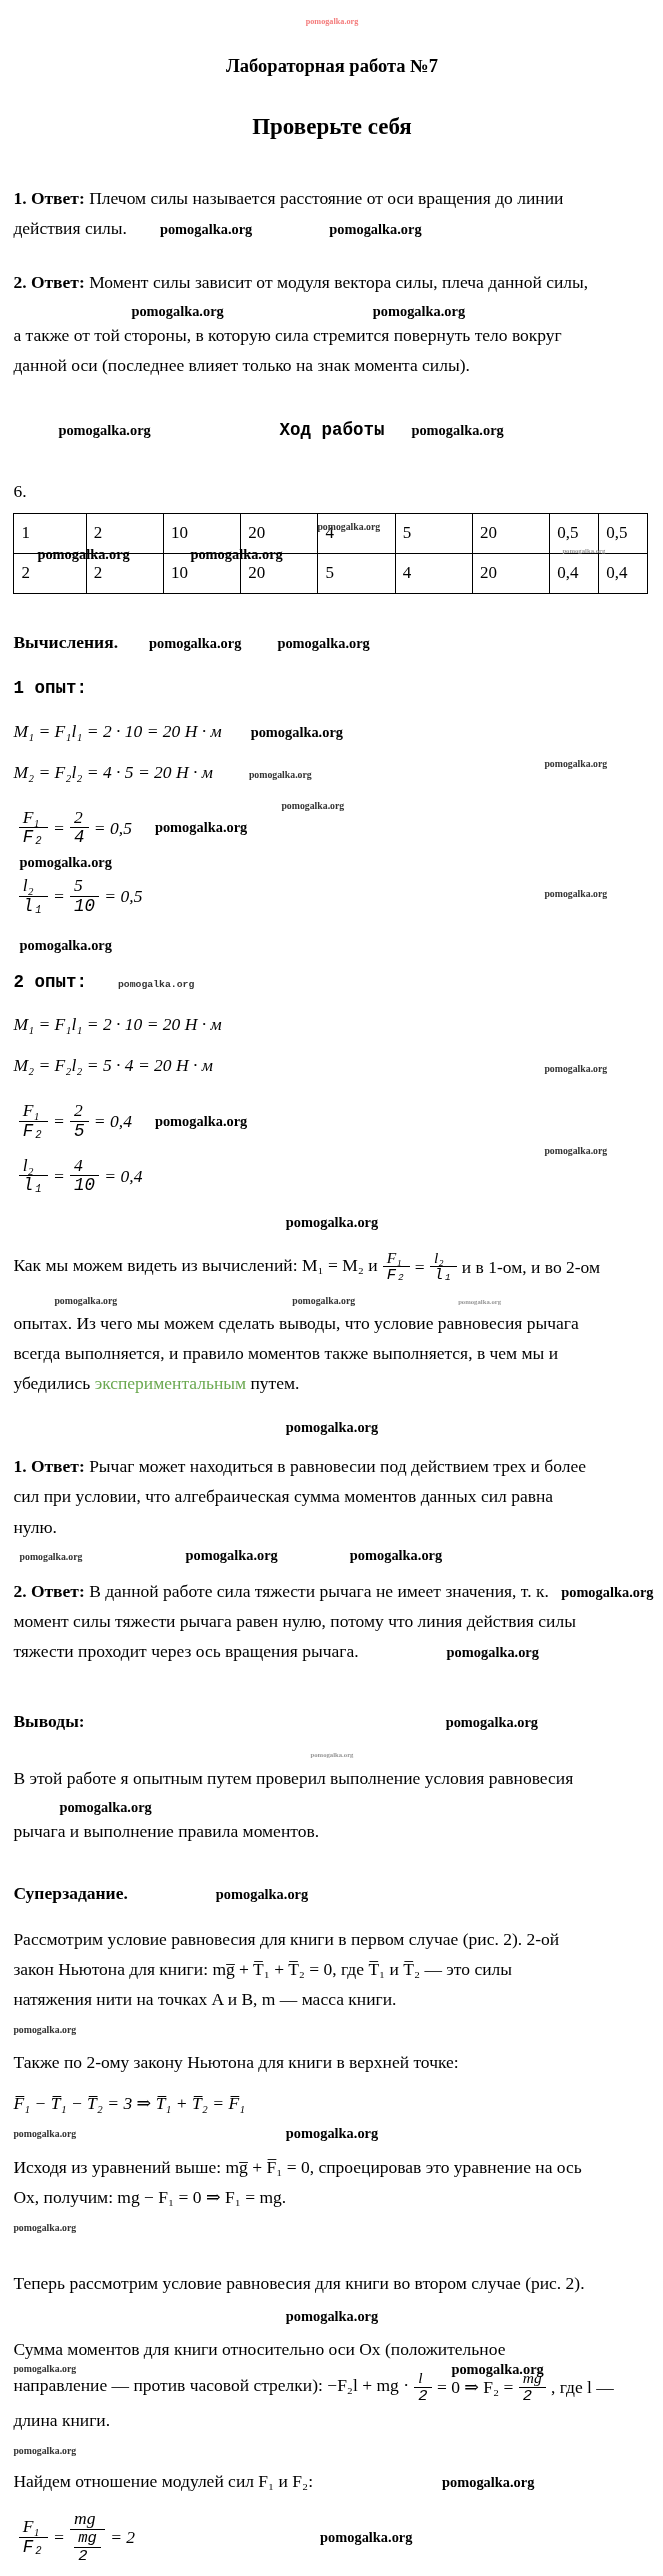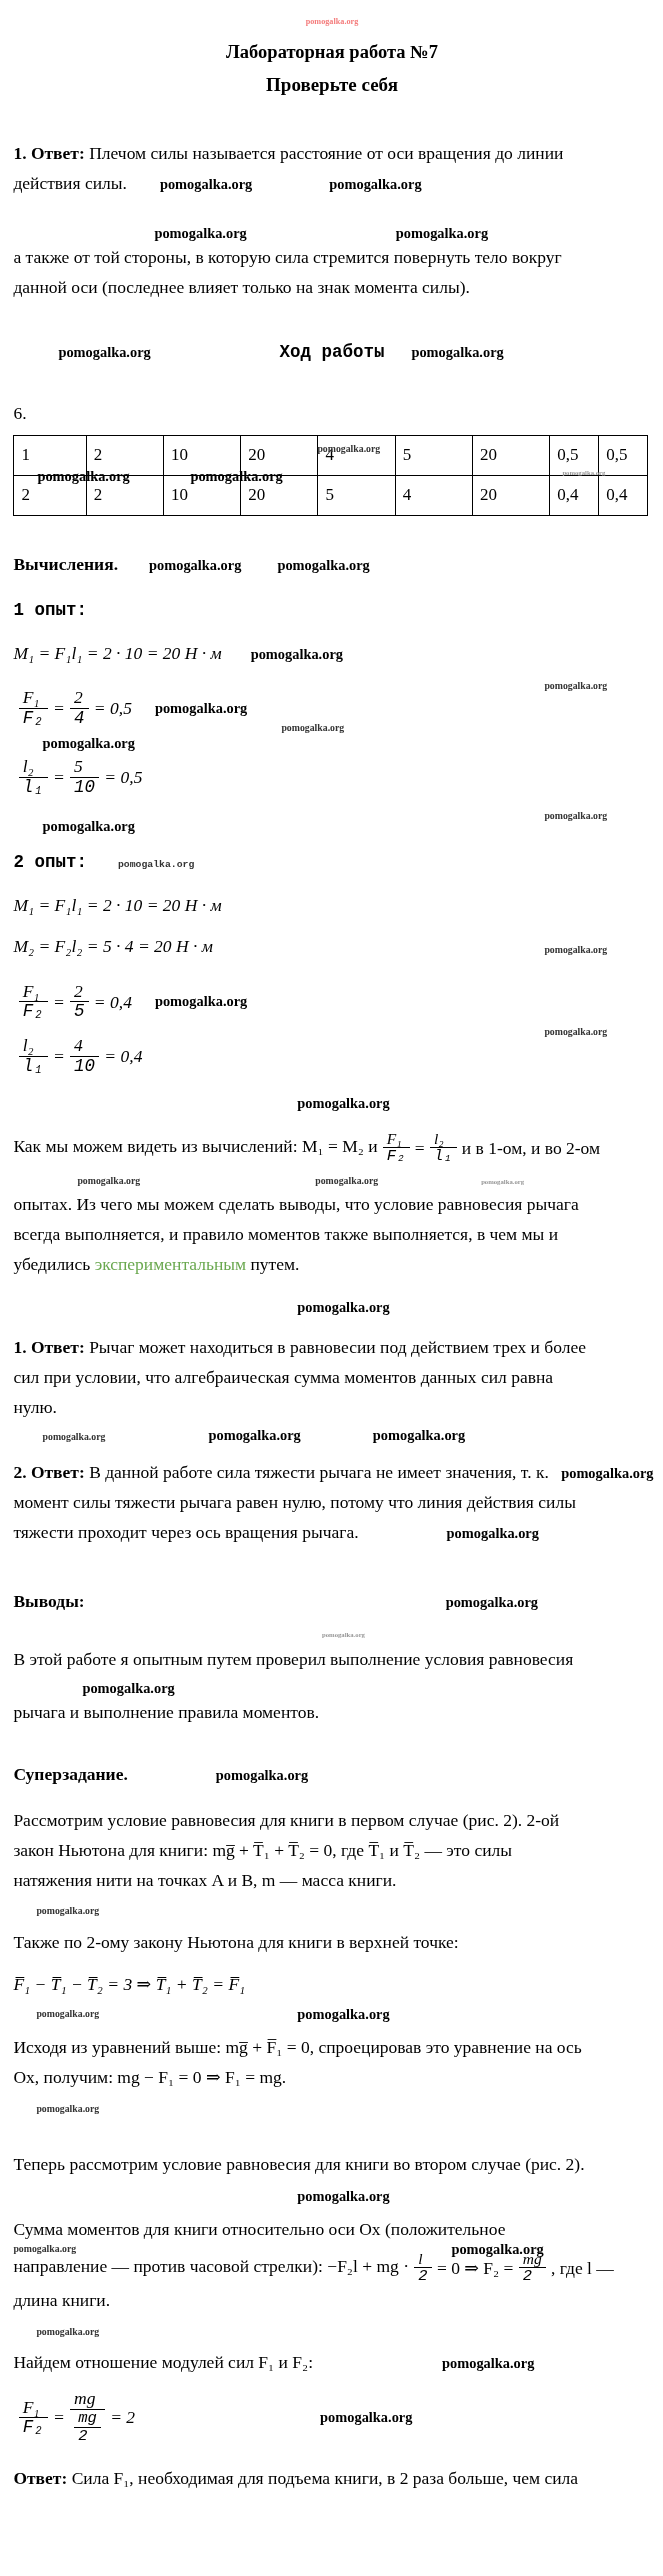--- a/index.html
+++ b/index.html
@@ -12,29 +12,29 @@
   .page {
     position:relative; width:664px; height:3017px;
     padding:3.1px 13.4px 0 13.4px;
     font-size:17.5px; line-height:1.72;
   }
   .center { text-align:center; }
   .bold { font-weight:bold;font-family:Liberation Mono, monospace; }
   .line { white-space:nowrap; }
   .para { margin-top:20.6px; }
 
-  .title { font-size:18.5px; font-weight:bold; text-align:center; margin-top:4px; }
-  .subtitle { font-size:19px; font-weight:bold; text-align:center; }
+  .title { font-size:18.5px; font-weight:bold; text-align:center; margin-top:18px; }
+  .subtitle { font-size:23px; font-weight:bold; text-align:center; margin-top:24px; }
 
   
   .wm    { font-weight:bold; font-size:14.4px; color:#000; white-space:nowrap; }
   .wm-s  { font-weight:bold; font-size:9.8px; color:#333; white-space:nowrap; }
   .wm-xs { font-weight:bold; font-size:6.7px; color:#979797; white-space:nowrap; }
   .wm-pink { font-weight:bold; font-size:8.2px; color:#f47c7c; white-space:nowrap; }
-  .wm-row { line-height:1.15; margin-top:3.1px;margin-left:23px; }
+  .wm-row { line-height:1.15; margin-top:3.1px; }
 
   
   .table-wrap { position:relative; margin-top:6.2px; }
   table.results { border-collapse:collapse; table-layout:fixed; width:635px; }
   table.results td {
     border:1px solid #000; height:40px; padding-left:7.2px;
     font-size:17px; vertical-align:middle; background:#fff;
   }
   .abs { position:absolute; }
 
@@ -69,20 +69,21 @@
 
   <div class="title">Лабораторная работа №7</div>
   <div class="subtitle">Проверьте себя</div>
 
   <div class="para" style="margin-top:36px">
     <div class="line"><b>1. Ответ:</b><span> Плечом силы называется расстояние от оси вращения до линии</span></div>
     <div class="line"><span>действия силы.</span><span class="wm ml64">pomogalka.org</span><span class="wm ml150">pomogalka.org</span></div>
   </div>
 
   <div class="para" style="margin-top:24px">
+    <div class="line"><b>2. Ответ:</b><span> Момент силы зависит от модуля вектора силы, плеча данной силы,</span></div>
     <div class="wm-row"><span class="wm ml230">pomogalka.org</span><span class="wm ml290">pomogalka.org</span></div>
     <div class="line">а также от той стороны, в которую сила стремится повернуть тело вокруг</div>
     <div class="line">данной оси (последнее влияет только на знак момента силы).</div>
   </div>
 
   <div class="hod-row">
     <span class="wm hod-wm-left">pomogalka.org</span>
     <span class="bold">Ход работы</span>
     <span class="wm hod-wm-right">pomogalka.org</span>
   </div>
@@ -134,20 +135,21 @@
   </div>
 
   <div class="line" style="margin-top:33px">
     <b>Вычисления.</b><span class="wm ml60">pomogalka.org</span><span class="wm ml70">pomogalka.org</span>
   </div>
 
   <div class="line bold" style="margin-top:16.5px">1 опыт:</div>
 
   <div style="position:relative">
     <div class="formula line" style="margin-top:12.4px"><span>M₁ = F₁l₁ = 2 · 10 = 20 Н · м</span><span class="wm ml56" style="font-style:normal">pomogalka.org</span></div>
+    <div class="formula line" style="margin-top:11.3px"><span>M₂ = F₂l₂ = 4 · 5 = 20 Н · м</span><span class="wm-s ml70" style="font-style:normal">pomogalka.org</span></div>
     <div class="formula" style="margin-top:20.6px">
       <span class="frac"><span class="fnum">F₁</span><span class="fden">F₂</span></span><span class="fx">=</span><span class="frac"><span class="fnum">2</span><span class="fden">4</span></span><span class="fx">= 0,5</span><span class="wm ml44 fx" style="font-style:normal">pomogalka.org</span>
     </div>
     <div class="wm-row"><span class="wm ml12">pomogalka.org</span></div>
     <div class="formula" style="margin-top:5.2px">
       <span class="frac"><span class="fnum">l₂</span><span class="fden">l₁</span></span><span class="fx">=</span><span class="frac"><span class="fnum">5</span><span class="fden">10</span></span><span class="fx">= 0,5</span>
     </div>
     <span class="wm-s abs" style="left:531px; top:40px">pomogalka.org</span>
     <span class="wm-s abs" style="left:268px; top:82px">pomogalka.org</span>
     <span class="wm-s abs" style="left:531px; top:170px">pomogalka.org</span>

